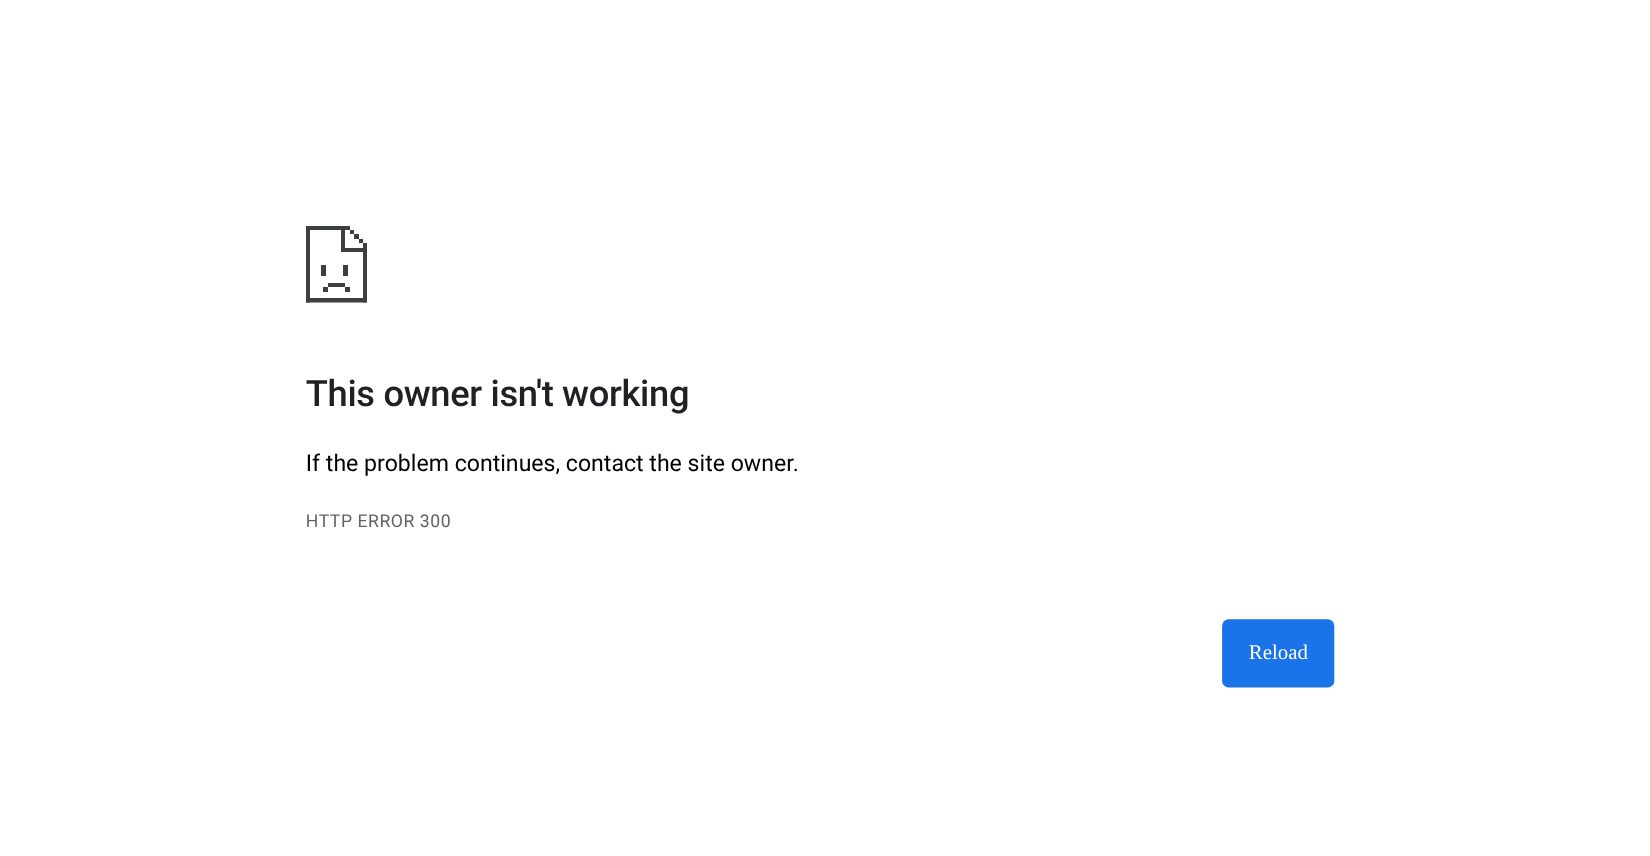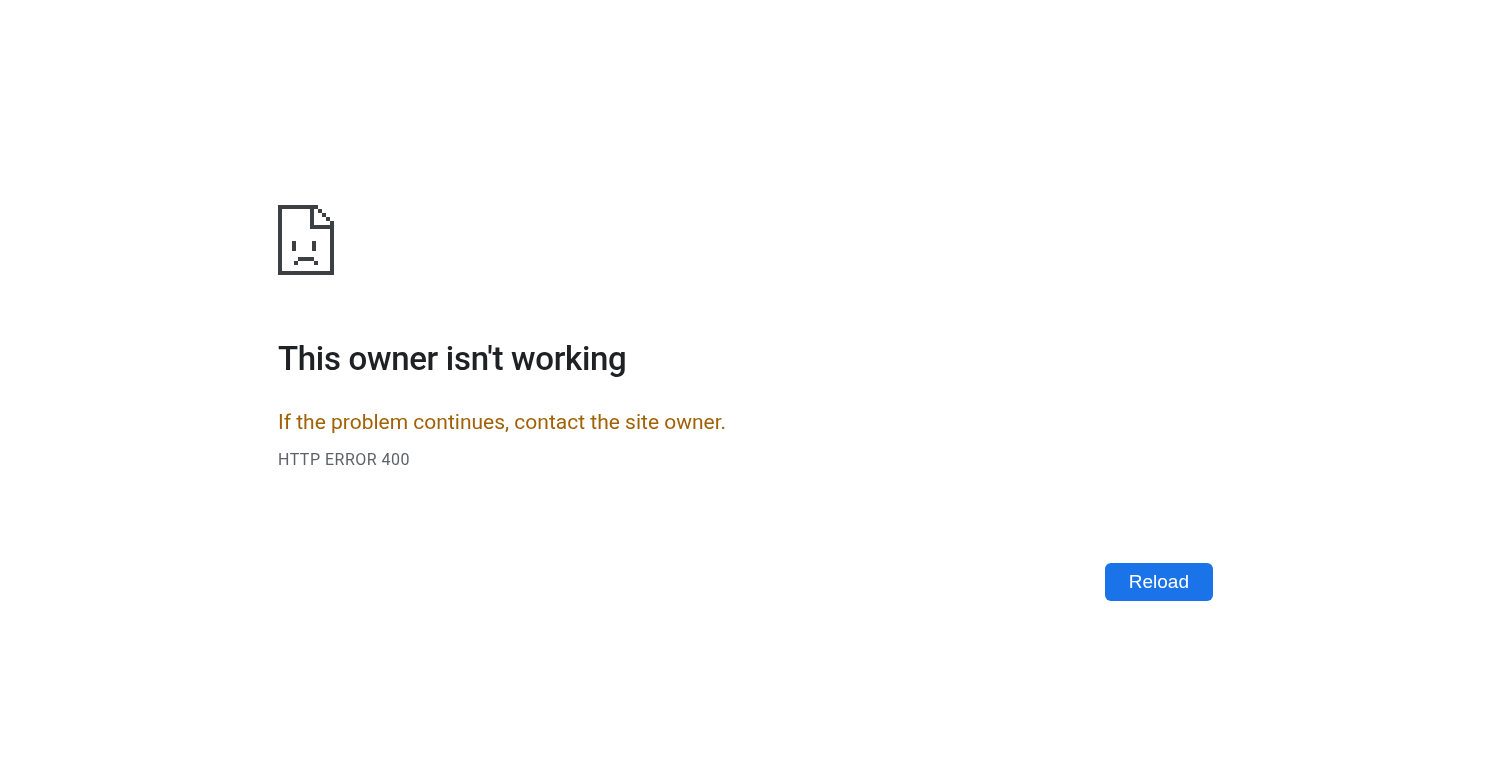--- a/index.html
+++ b/index.html
@@ -30,44 +30,44 @@
     .error-title {
       font-size: 33px;
       font-weight: 500;
       color: #202124;
       margin-bottom: 32px;
       letter-spacing: -0.3px;
     }
     
     .error-message {
       font-size: 21px;
-      color: #a16207;
-      margin-bottom: 16px;
+      color: #000000;
+      margin-bottom: 30px;
       font-weight: 400;
     }
     
     .error-code {
       font-size: 16px;
       color: #5f6368;
       font-weight: 400;
       letter-spacing: 0.5px;
     }
     
     .reload-button {
       position: absolute;
       right: 0;
       top: 358px;
       background: #1a73e8;
       color: #ffffff;
       border: none;
-      padding: 8px 24px;
+      padding: 20px 24px;
       font-size: 19px;
       border-radius: 6px;
       cursor: pointer;
-      font-family: Liberation Sans, sans-serif;
+      font-family: Liberation Serif, serif;
       font-weight: 400;
     }
   </style>
 </head>
 <body>
 
 <div class="error-container">
 
   <div class="error-icon">
     <svg width="56" height="70" viewBox="0 0 56 70" xmlns="http://www.w3.org/2000/svg" shape-rendering="crispEdges">
@@ -93,17 +93,17 @@
       <rect x="20" y="52" width="16" height="4" fill="#3c4043"></rect>
       <rect x="16" y="56" width="4" height="4" fill="#3c4043"></rect>
       <rect x="36" y="56" width="4" height="4" fill="#3c4043"></rect>
     </svg>
   </div>
 
   <h1 class="error-title">This owner isn't working</h1>
 
   <p class="error-message">If the problem continues, contact the site owner.</p>
 
-  <p class="error-code">HTTP ERROR 400</p>
+  <p class="error-code">HTTP ERROR 300</p>
 
   <button class="reload-button">Reload</button>
 
 </div>
 
 </body></html>

